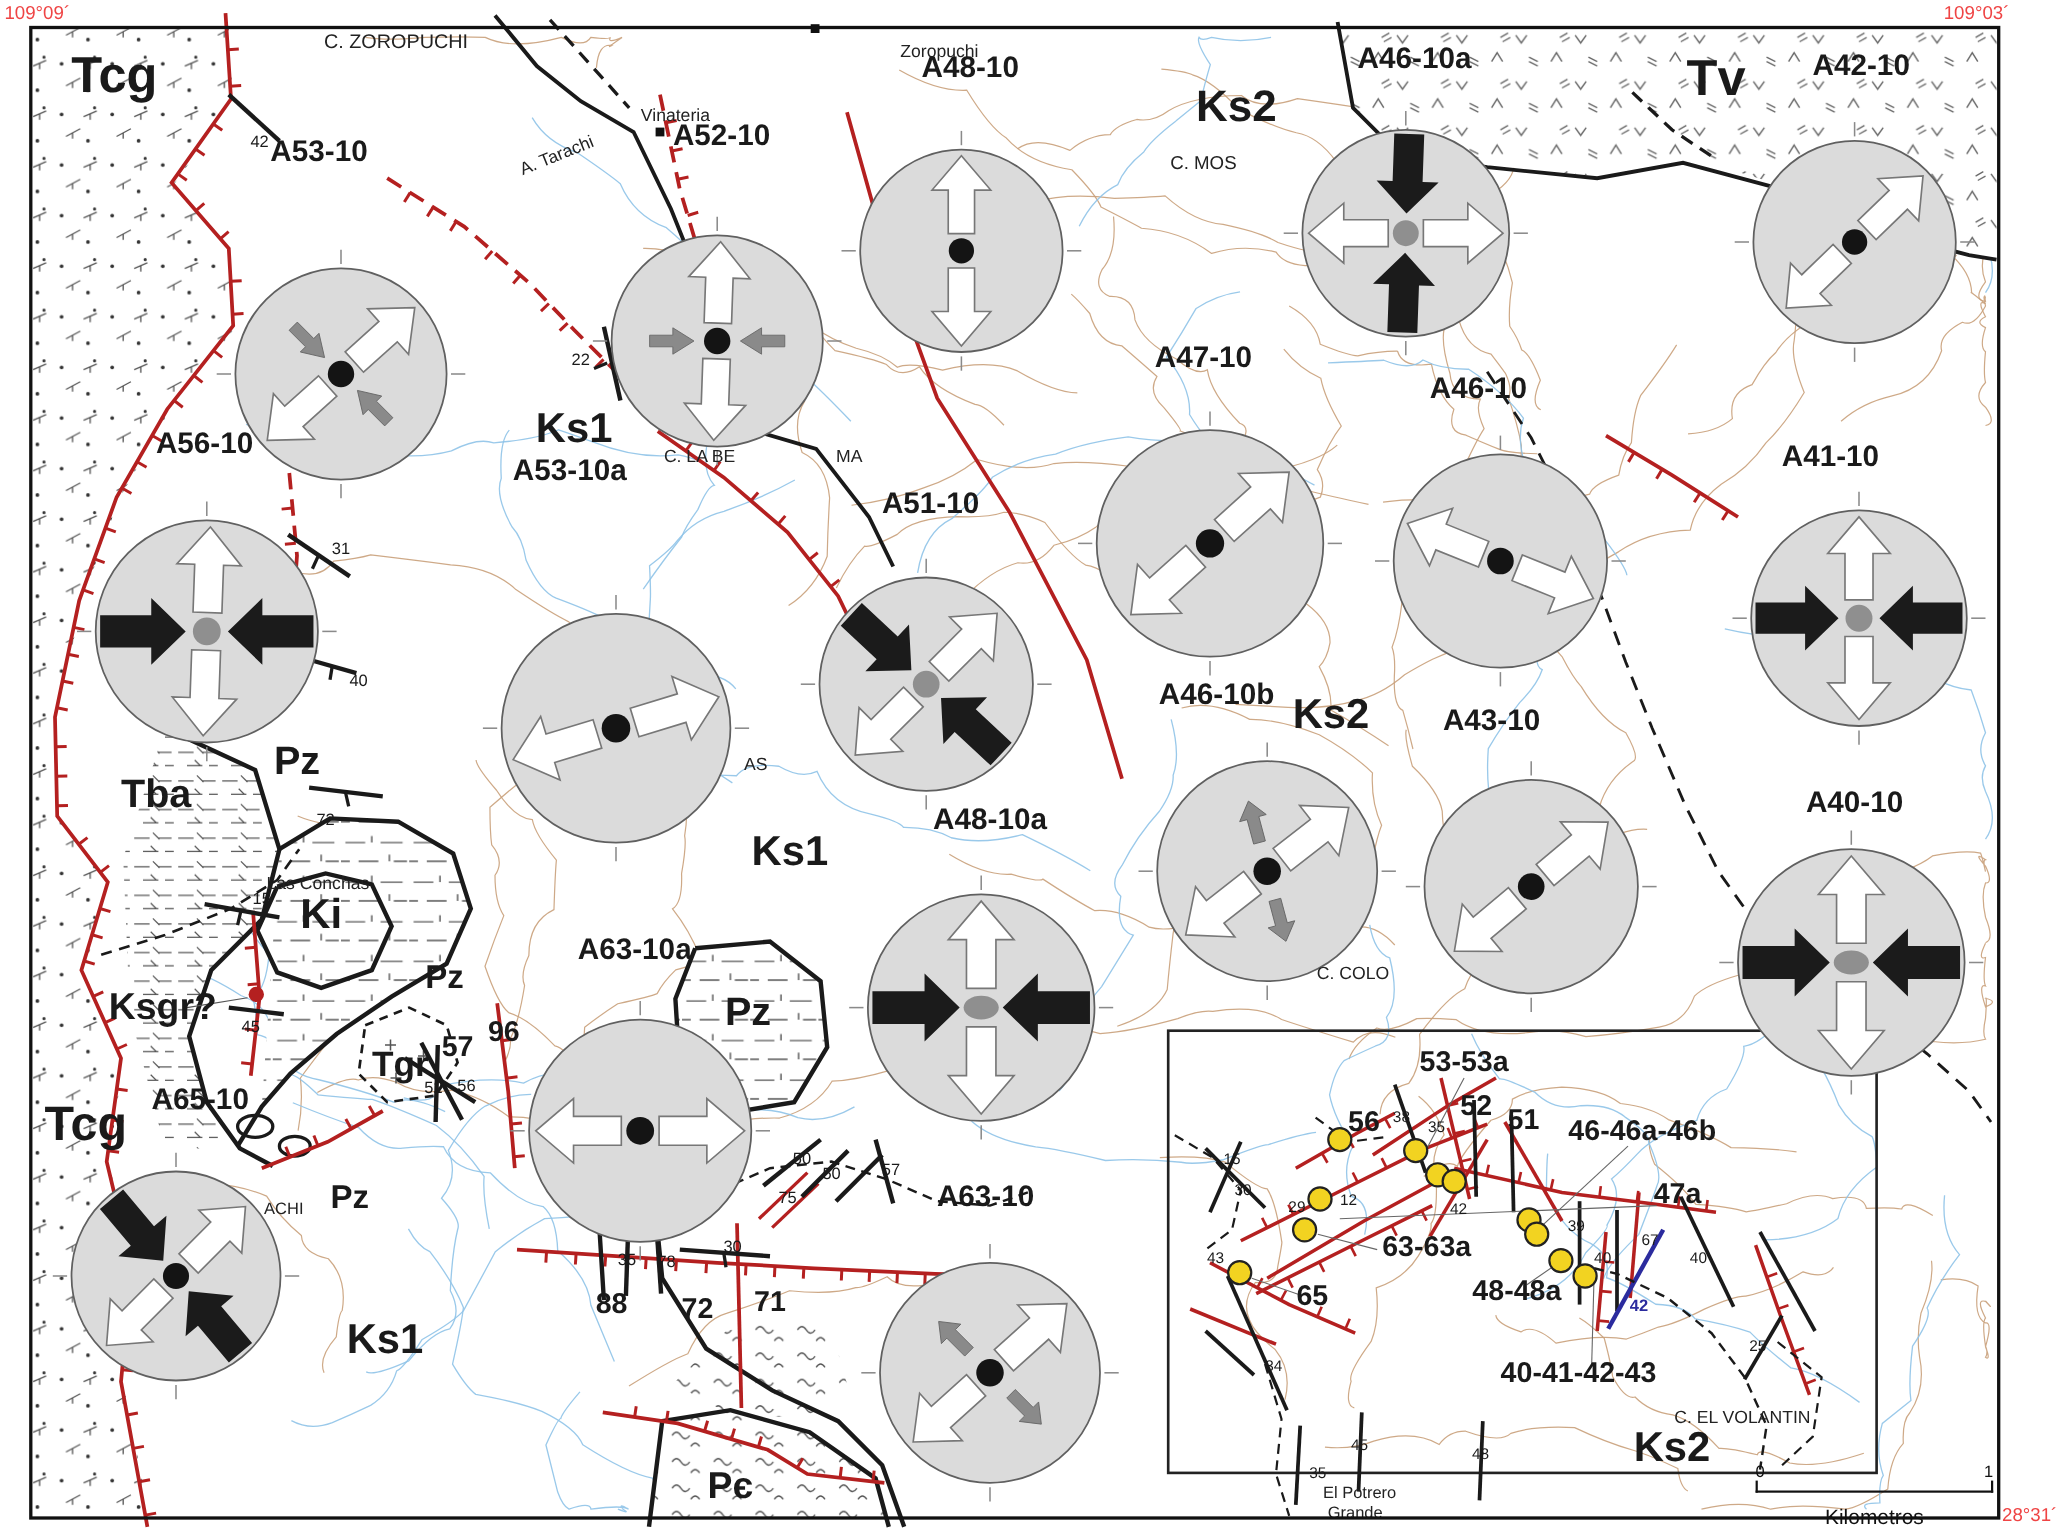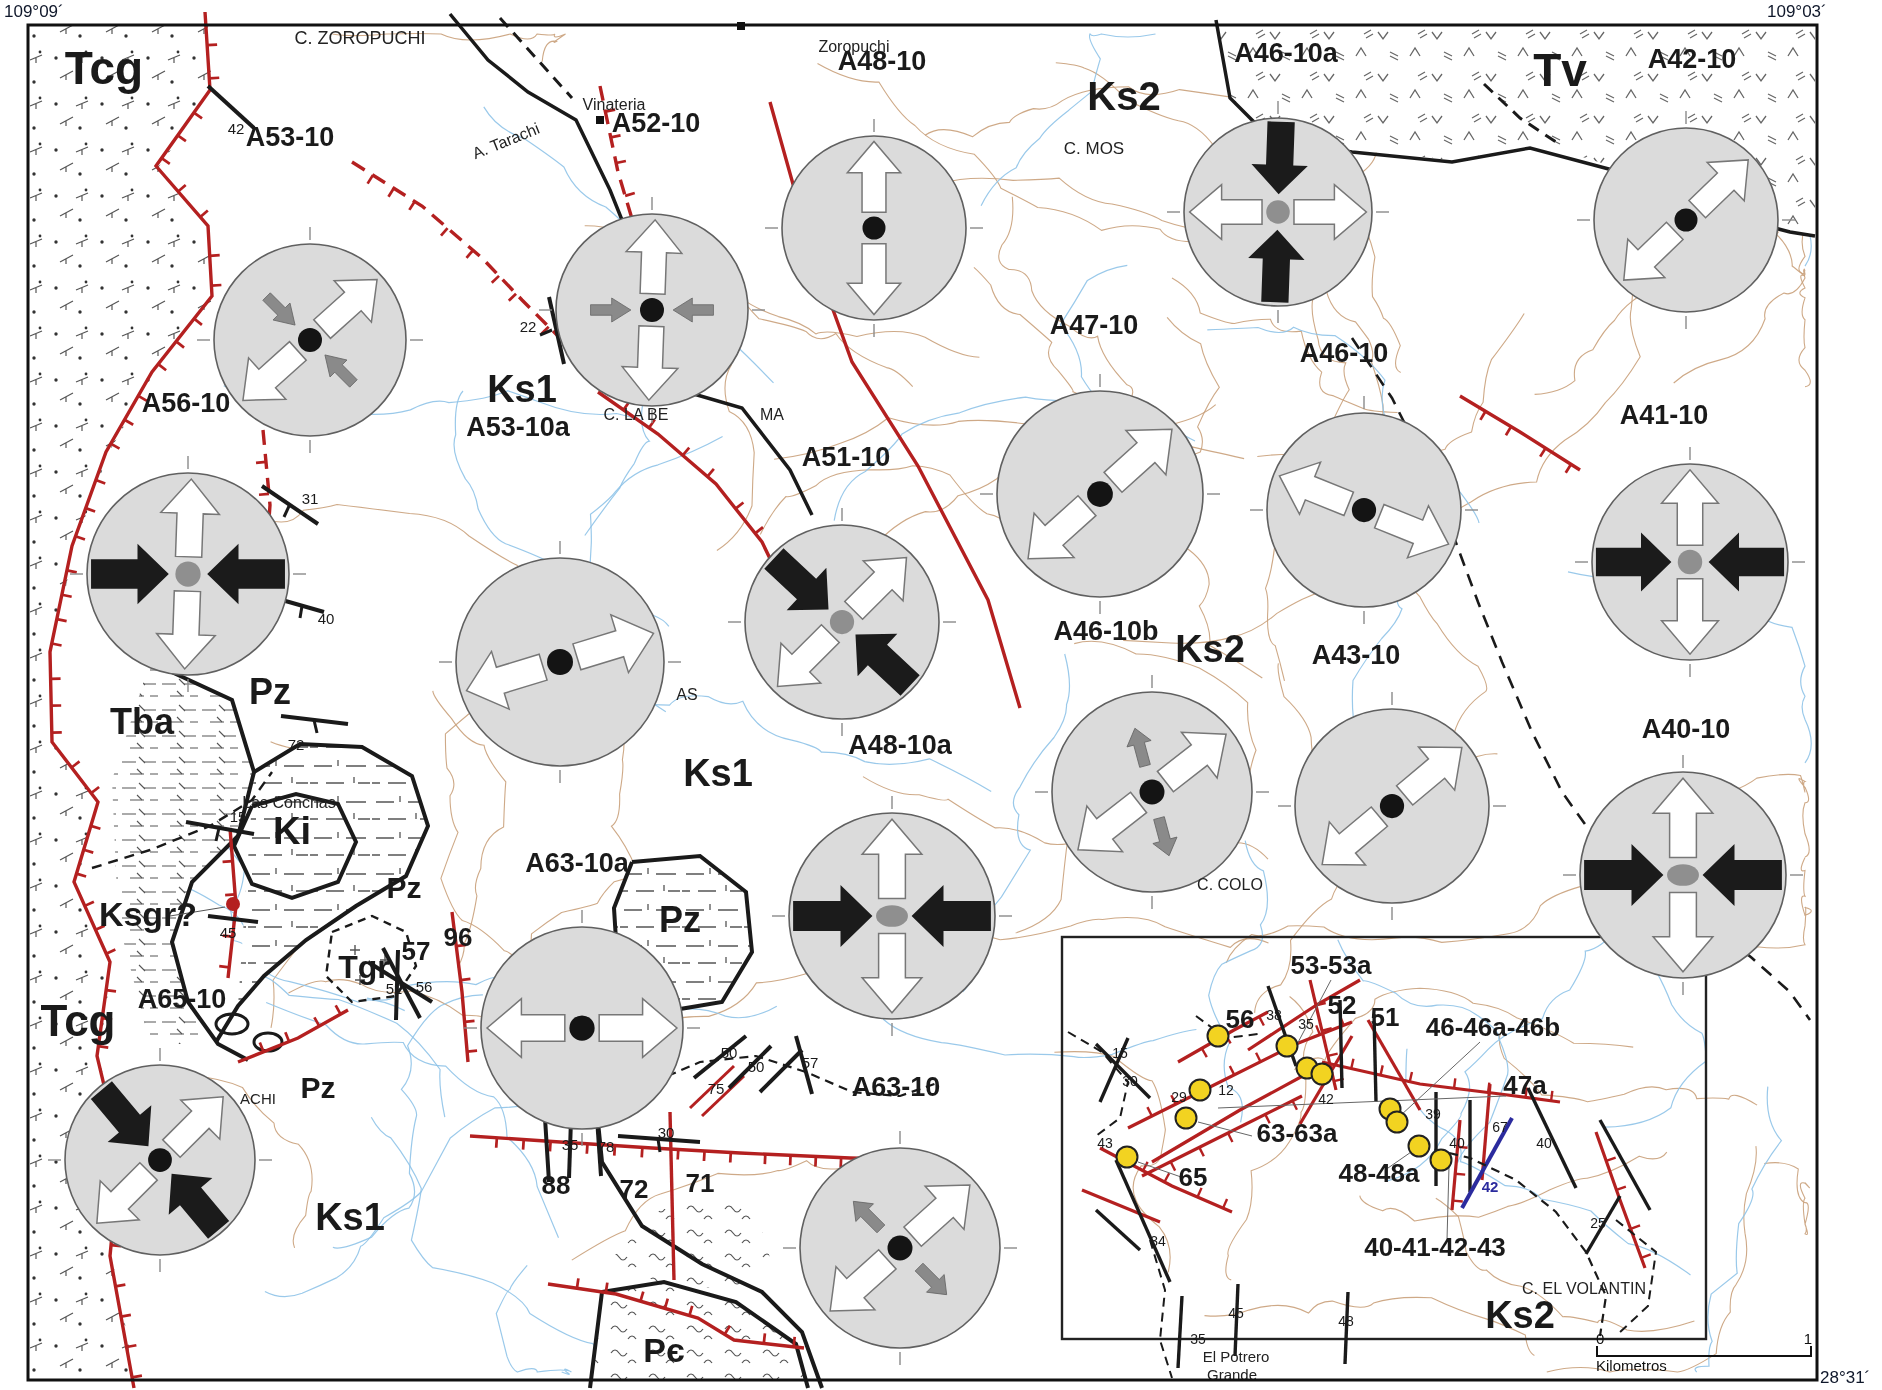--- a/index.html
+++ b/index.html
@@ -1,27 +1,27 @@
 <!DOCTYPE html>
 <html><head>
 <meta charset="utf-8">
 <style>
   html,body{margin:0;padding:0;background:#fff;}
   body{font-family:"Liberation Sans",sans-serif;}
   .stage{position:relative;width:1882px;height:1390px;background:#fff;overflow:hidden;}
   svg{position:absolute;left:0;top:0;}
-  .coord{position:absolute;font-size:17px;color:#0f172a;font-family:"Liberation Sans",sans-serif;}
+  .coord{position:absolute;font-size:17px;color:#ef4444;font-family:"Liberation Sans",sans-serif;}
   .coord.tl{left:4px;top:2px;}
   .coord.tr{left:1732px;top:2px;margin-left:35px;}
   .coord.rt{left:1904px;top:20px;}
   .coord.rb{left:1820px;top:1368px;}
   .scalebar{position:absolute;left:1596px;top:1332px;width:216px;color:#111;}
   .sb-nums{display:flex;justify-content:space-between;font-size:15px;line-height:14px;}
   .sb-line{height:9px;border-left:2px solid #111;border-right:2px solid #111;border-bottom:2px solid #111;}
-  .sb-unit{font-size:15px;margin-top:0;}
+  .sb-unit{text-align:center;font-size:19px;margin-top:12px;}
 </style>
 </head>
 <body>
 
 <div class="stage">
   <svg id="map" width="1882" height="1390" viewBox="0 0 1882 1390">
     <defs>
       <pattern id="pat-tcg" width="46" height="46" patternUnits="userSpaceOnUse">
         <rect width="46" height="46" fill="#ffffff"></rect>
         <circle cx="10" cy="12" r="1.7" fill="#333"></circle>

